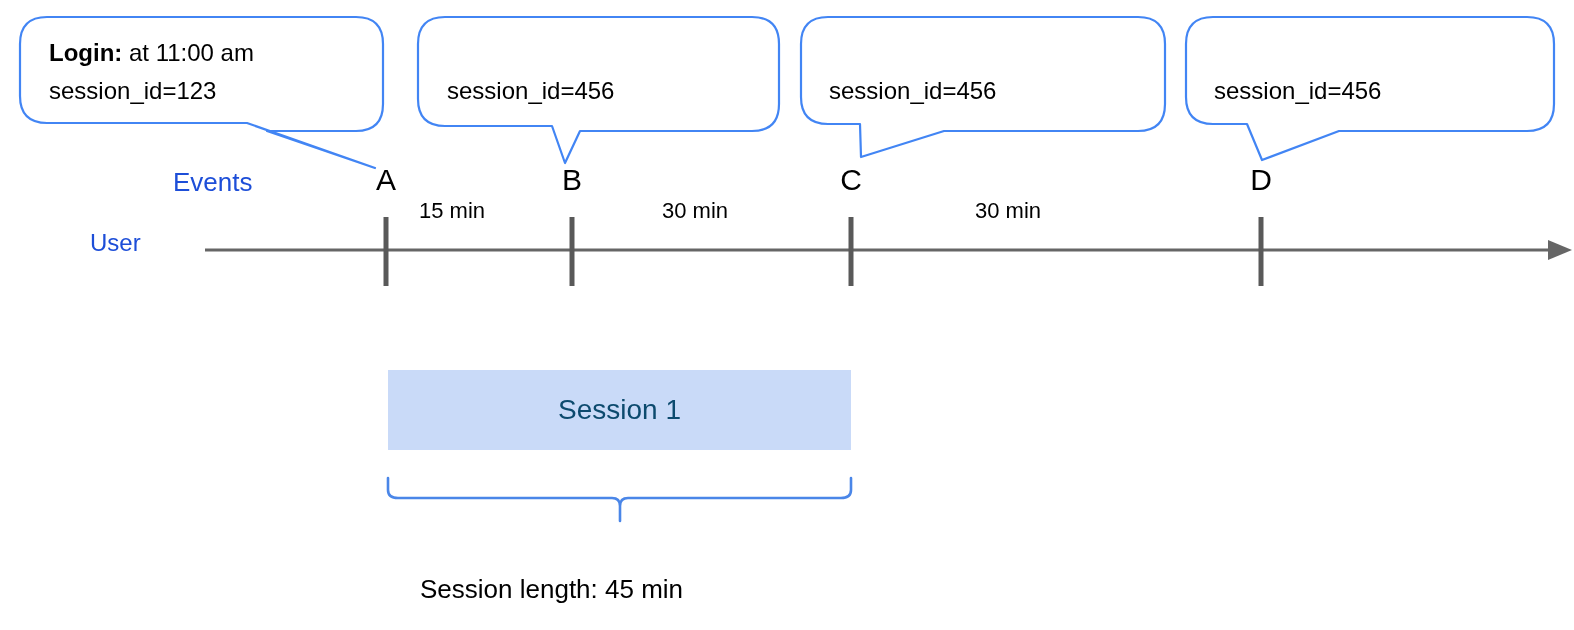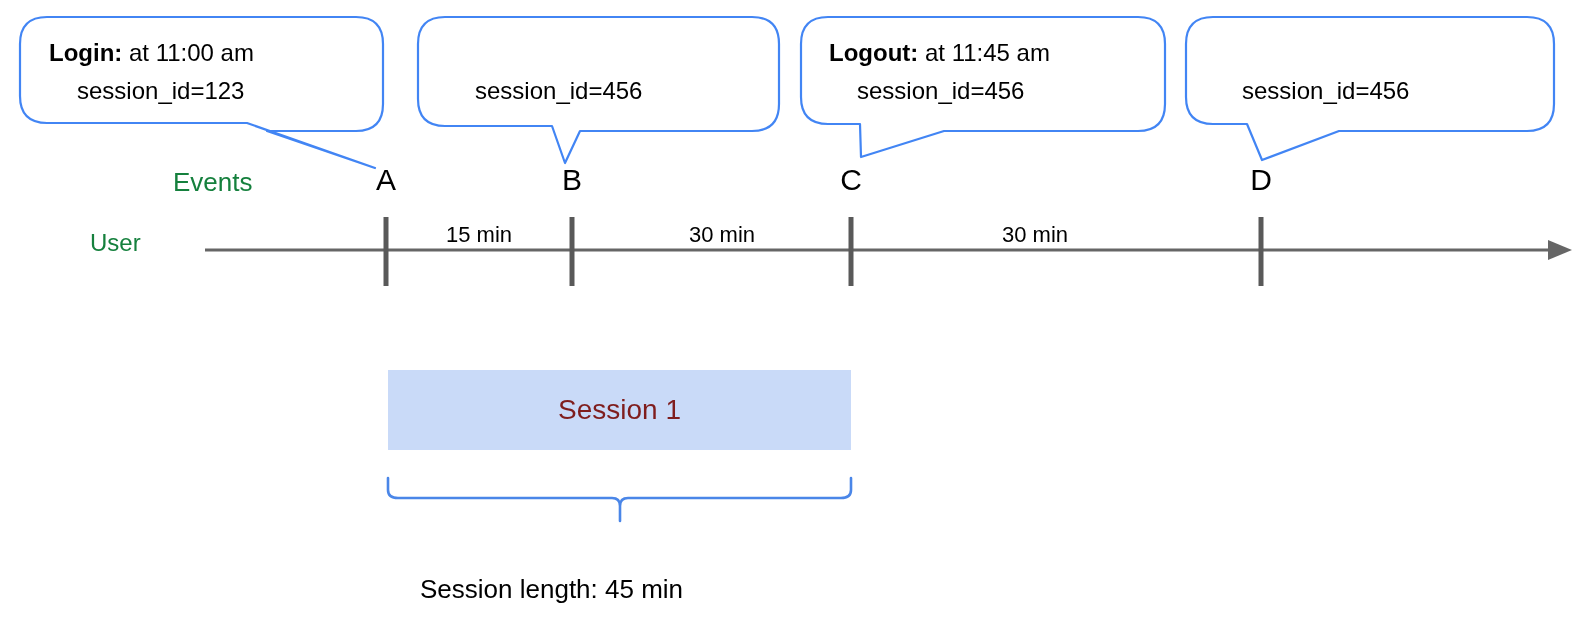--- a/index.html
+++ b/index.html
@@ -34,55 +34,53 @@
     white-space: nowrap;
   }
   .callout-text .lbl {
     font-weight: bold;
   }
   .callout-line2 {
     position: absolute;
     font-size: 24px;
     line-height: 34px;
     white-space: nowrap;
-    margin-left: 28px;
   }
   .axis-label {
     position: absolute;
     white-space: nowrap;
-    color: #15803d;
+    color: #1d4ed8;
   }
   .events-label {
     font-size: 26px;
   }
   .user-label {
     font-size: 24px;
   }
   .tick-label {
     position: absolute;
     font-size: 30px;
     white-space: nowrap;
     color: #000000;
     text-align: center;
   }
   .interval-label {
     position: absolute;
     font-size: 22px;
     white-space: nowrap;
     color: #000000;
-    text-align: center;
-    margin-top: 24px;
+    text-align: left;
   }
   .session-bar {
     position: absolute;
     display: flex;
     align-items: center;
     justify-content: center;
     font-size: 28px;
-    color: #7f1d1d;
+    color: #0c4a6e;
   }
   .session-caption {
     position: absolute;
     font-size: 26px;
     white-space: nowrap;
     color: #000000;
     text-align: left;
   }
 </style>
 </head>
@@ -126,23 +124,20 @@
              L 620 521 L 620 506 Q 620 498 628 498 L 841 498 Q 851 498 851 490 L 851 478" fill="none" stroke="#4a86e8" stroke-width="2.6" stroke-linejoin="round" stroke-linecap="round"></path>
   </svg>
 
   <div class="callout-text" style="left:49px; top:36px;">
     <span class="lbl">Login:</span><span> at 11:00 am</span>
   </div>
   <div class="callout-line2" style="left:49px; top:74px;">session_id=123</div>
 
   <div class="callout-line2" style="left:447px; top:74px;">session_id=456</div>
 
-  <div class="callout-text" style="left:829px; top:36px;">
-    <span class="lbl">Logout:</span><span> at 11:45 am</span>
-  </div>
   <div class="callout-line2" style="left:829px; top:74px;">session_id=456</div>
 
   <div class="callout-line2" style="left:1214px; top:74px;">session_id=456</div>
 
   <div class="axis-label events-label" style="left:173px; top:167px;">Events</div>
 
   <div class="axis-label user-label" style="left:90px; top:229px;">User</div>
 
   <div class="tick-label" style="left:366px; top:163px; width:40px;">A</div>
   <div class="tick-label" style="left:552px; top:163px; width:40px;">B</div>

